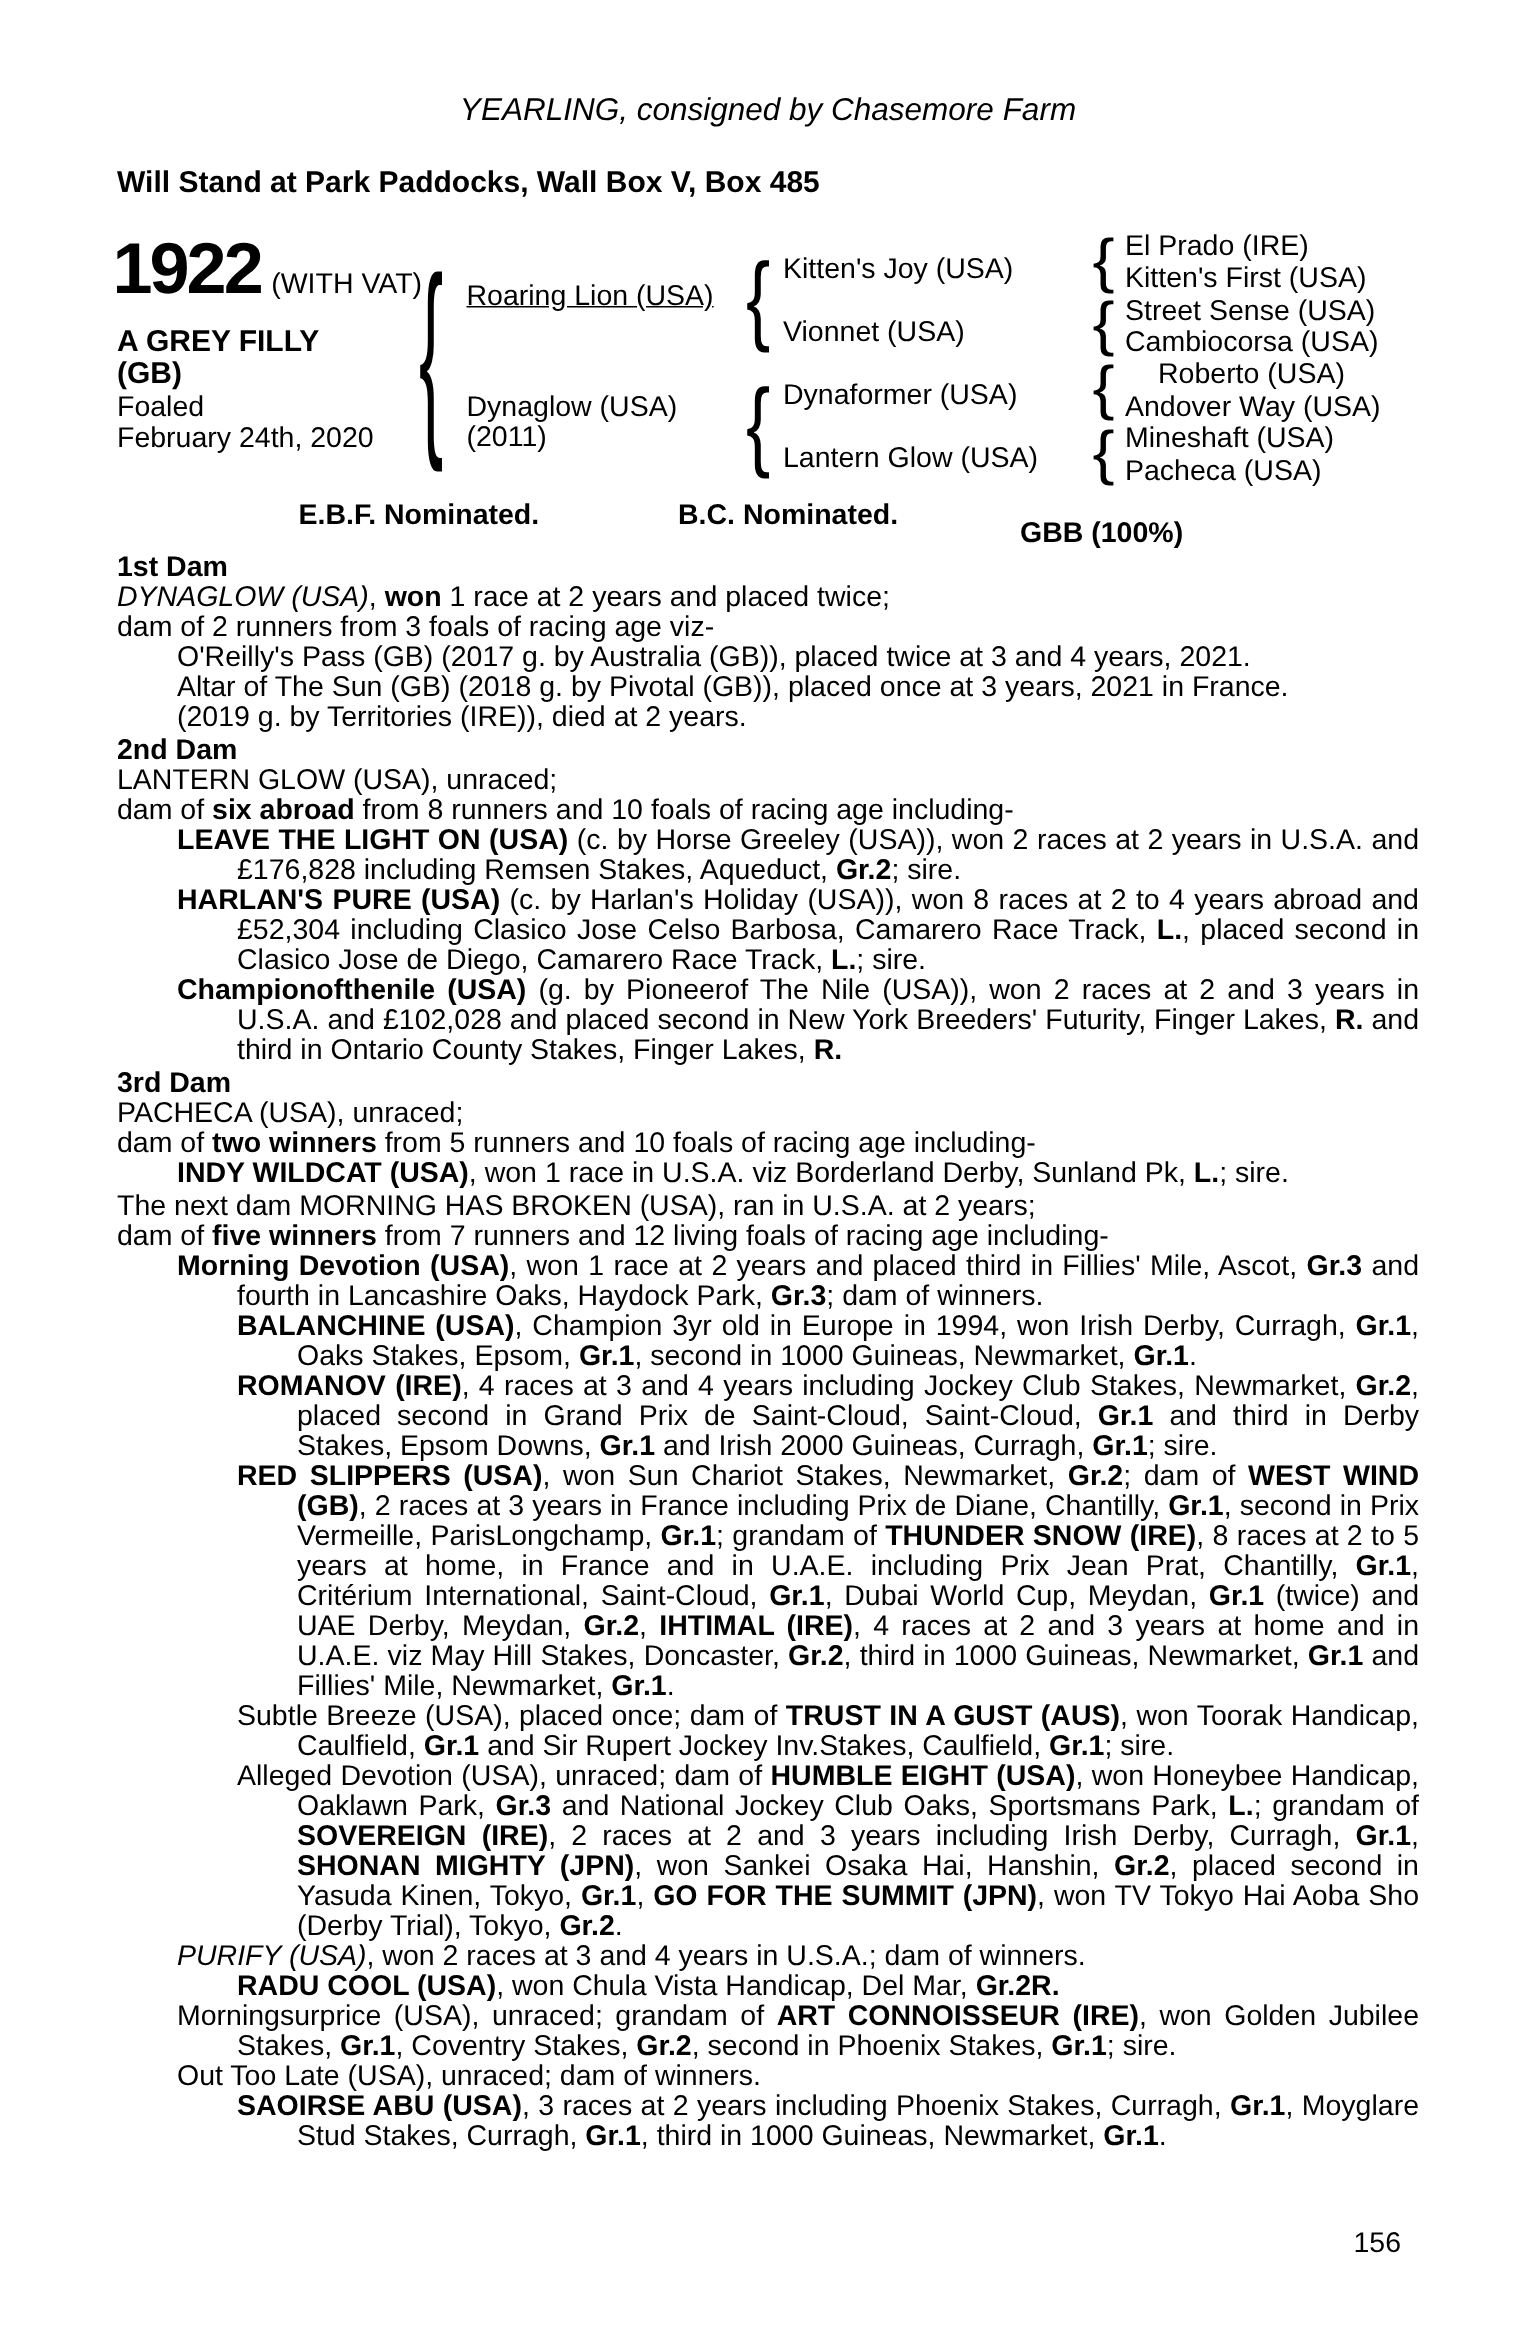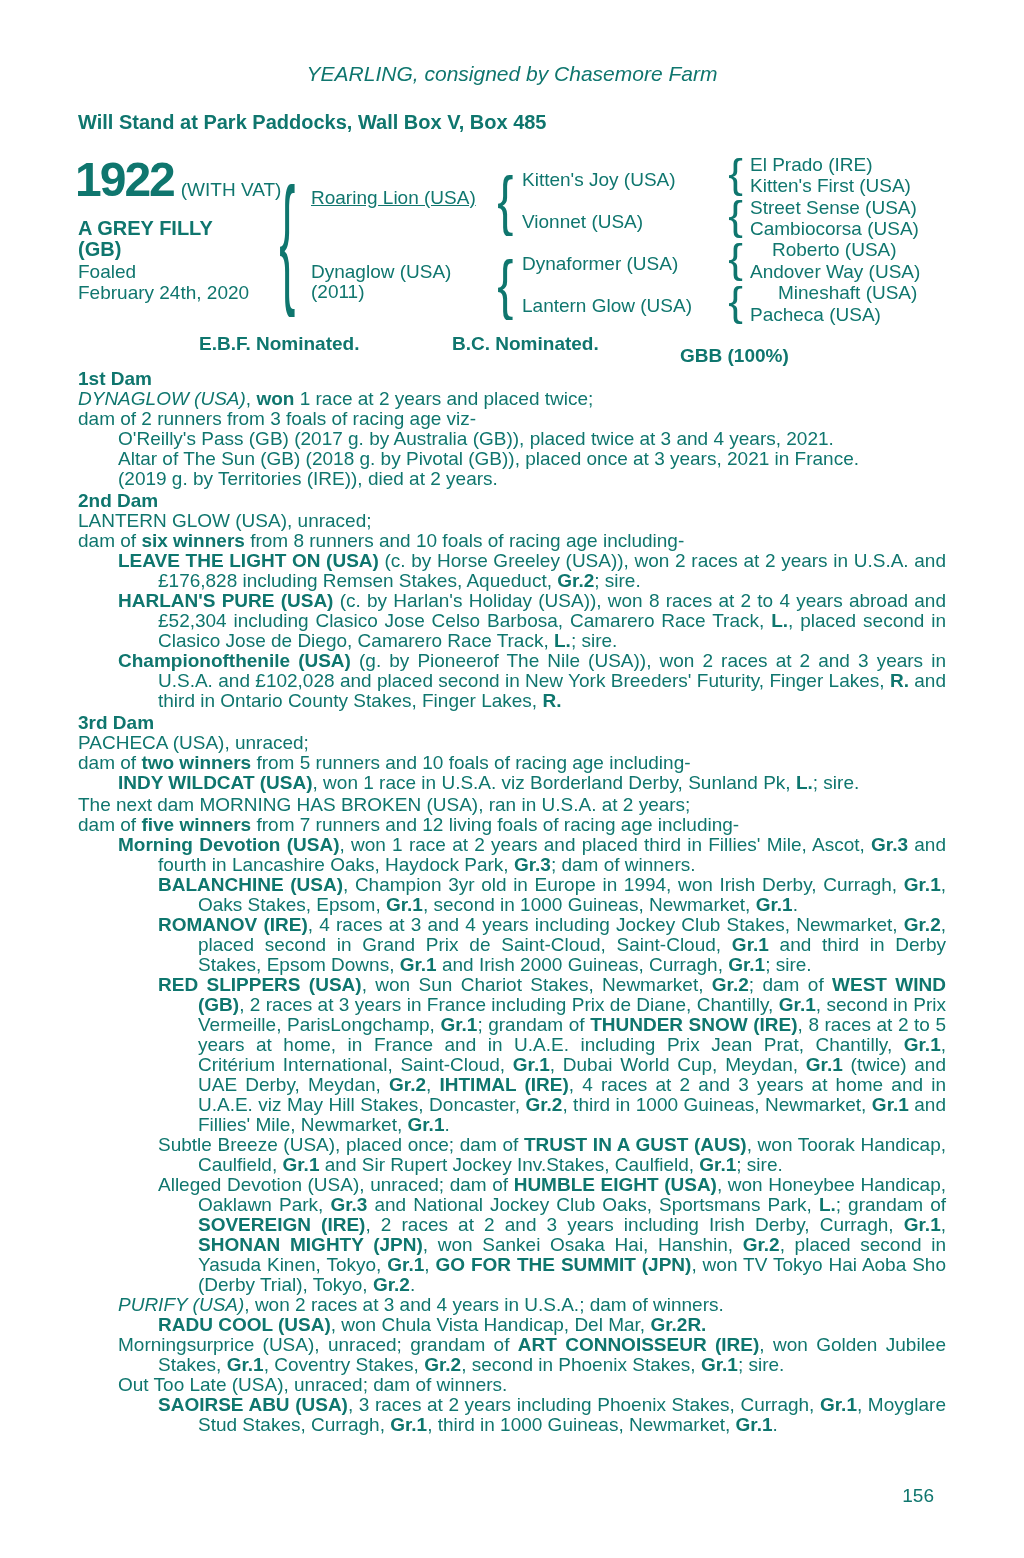--- a/index.html
+++ b/index.html
@@ -1,16 +1,16 @@
 <!DOCTYPE html>
 <html><head>
 <meta charset="utf-8">
 <style>
   html,body{margin:0;padding:0;background:#fff;}
-  .page{position:relative;width:1024px;height:1558px;background:#fff;color:#0f766e;
+  .page{position:relative;width:1024px;height:1558px;background:#fff;color:#000000;
         font-family:"Liberation Sans","DejaVu Sans",sans-serif;overflow:hidden;}
   .title{position:absolute;top:62px;left:0;width:100%;text-align:center;
          font-style:italic;font-size:21px;}
   .stand{position:absolute;top:111px;left:78px;font-weight:bold;font-size:20px;}
   
   .ped{position:absolute;top:150px;left:78px;width:868px;height:185px;font-size:19px;}
   .ped .cell{position:absolute;white-space:nowrap;line-height:20px;}
   .lot{position:absolute;left:-3px;top:6px;display:flex;align-items:baseline;}
   .lot-num{font-size:48px;font-weight:bold;letter-spacing:-2px;line-height:1;}
   .lot-vat{font-size:19px;margin-left:7px;}
@@ -95,21 +95,21 @@
       </div>
     <div class="brace br-s bs4">
         <span>{</span>
       </div>
     <div class="cell" style="left:672px;top:5px;">El Prado (IRE)</div>
     <div class="cell" style="left:672px;top:26px;">Kitten's First (USA)</div>
     <div class="cell" style="left:672px;top:48px;">Street Sense (USA)</div>
     <div class="cell" style="left:672px;top:69px;">Cambiocorsa (USA)</div>
     <div class="cell" style="left:672px;top:90px;margin-left:22px;">Roberto (USA)</div>
     <div class="cell" style="left:672px;top:112px;">Andover Way (USA)</div>
-    <div class="cell" style="left:672px;top:133px;margin-left:28px;">Mineshaft (USA)</div>
+    <div class="cell" style="left:672px;top:133px;">Mineshaft (USA)</div>
     <div class="cell" style="left:672px;top:155px;">Pacheca (USA)</div>
   </div>
 
   <div class="noms">
     <span class="nom1">E.B.F. Nominated.</span>
     <span class="nom2">B.C. Nominated.</span>
     <span class="nom3">GBB (100%)</span>
   </div>
 
   <div class="body-text">
@@ -119,21 +119,21 @@
       <p class="t"><span class="i">DYNAGLOW (USA)</span><span>, </span><span class="b">won</span><span> 1 race at 2 years and placed twice;</span></p>
       <p class="t"><span>dam of 2 runners from 3 foals of racing age viz-</span></p>
       <p class="t n1"><span>O'Reilly's Pass (GB) (2017 g. by Australia (GB)), placed twice at 3 and 4 years, 2021.</span></p>
       <p class="t n1"><span>Altar of The Sun (GB) (2018 g. by Pivotal (GB)), placed once at 3 years, 2021 in France.</span></p>
       <p class="t n1"><span>(2019 g. by Territories (IRE)), died at 2 years.</span></p>
     </section>
 
     <section class="sec gap">
       <p class="t h">2nd Dam</p>
       <p class="t"><span>LANTERN GLOW (USA), unraced;</span></p>
-      <p class="t"><span>dam of </span><span class="b">six winners</span><span> from 8 runners and 10 foals of racing age including-</span></p>
+      <p class="t"><span>dam of </span><span class="b">six abroad</span><span> from 8 runners and 10 foals of racing age including-</span></p>
       <p class="t n1"><span class="b">LEAVE THE LIGHT ON (USA)</span><span> (c. by Horse Greeley (USA)), won 2 races at 2 years in U.S.A. and £176,828 including Remsen Stakes, Aqueduct, </span><span class="b">Gr.2</span><span>; sire.</span></p>
       <p class="t n1"><span class="b">HARLAN'S PURE (USA)</span><span> (c. by Harlan's Holiday (USA)), won 8 races at 2 to 4 years abroad and £52,304 including Clasico Jose Celso Barbosa, Camarero Race Track, </span><span class="b">L.</span><span>, placed second in Clasico Jose de Diego, Camarero Race Track, </span><span class="b">L.</span><span>; sire.</span></p>
       <p class="t n1"><span class="b">Championofthenile (USA)</span><span> (g. by Pioneerof The Nile (USA)), won 2 races at 2 and 3 years in U.S.A. and £102,028 and placed second in New York Breeders' Futurity, Finger Lakes, </span><span class="b">R.</span><span> and third in Ontario County Stakes, Finger Lakes, </span><span class="b">R.</span></p>
     </section>
 
     <section class="sec gap">
       <p class="t h">3rd Dam</p>
       <p class="t"><span>PACHECA (USA), unraced;</span></p>
       <p class="t"><span>dam of </span><span class="b">two winners</span><span> from 5 runners and 10 foals of racing age including-</span></p>
       <p class="t n1"><span class="b">INDY WILDCAT (USA)</span><span>, won 1 race in U.S.A. viz Borderland Derby, Sunland Pk, </span><span class="b">L.</span><span>; sire.</span></p>

